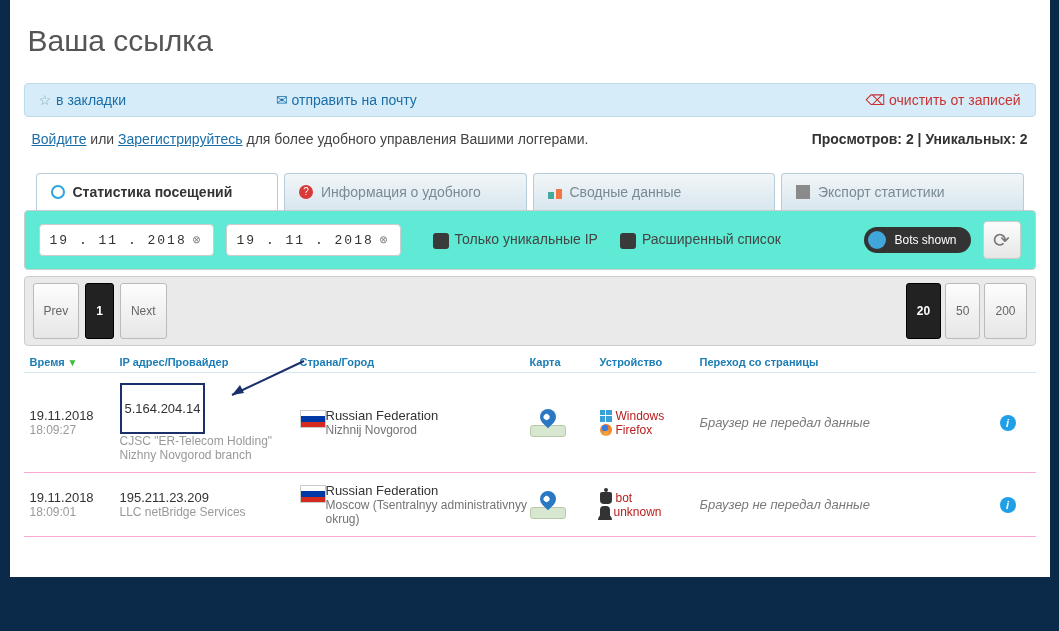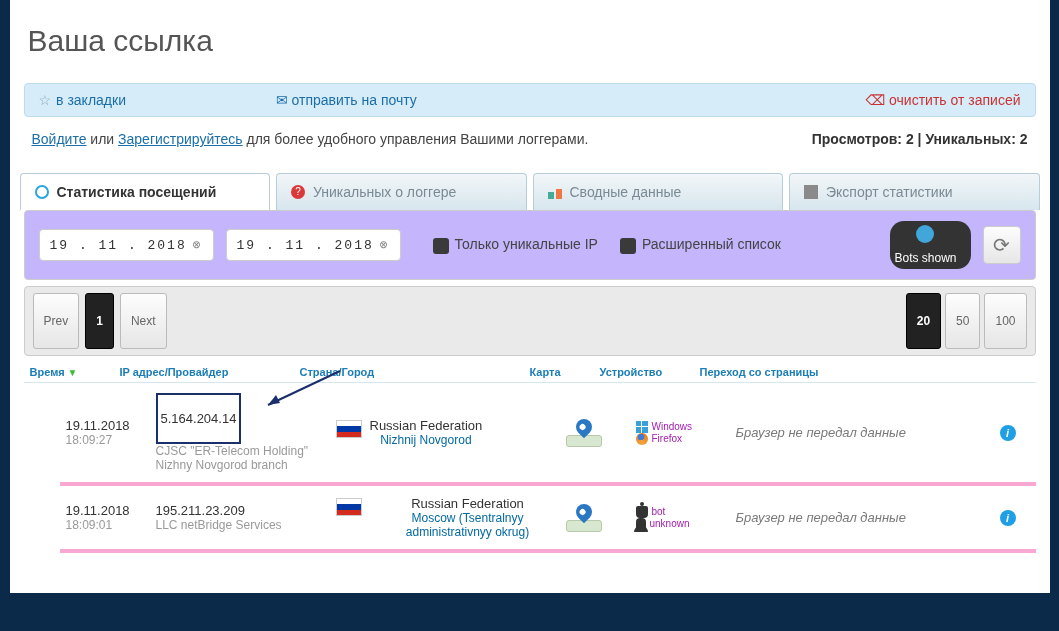--- a/index.html
+++ b/index.html
@@ -8,53 +8,53 @@
 .page-title { font-size: 30px; color: #555; margin: 4px 0 25px 8px; font-weight: 400; }
 .actions-bar { background: #d6ecf8; border: 1px solid #bcdcec; border-radius: 4px; display: flex; align-items: center; padding: 8px 14px; margin: 16px 4px 8px 4px; font-size: 14px; }
 .actions-bar .star { color: #8ab; margin-right: 5px; }
 .actions-bar a { color: #1b6ea8; text-decoration: none; font-weight: 500; }
 .bookmark-link { margin-right: 150px; }
 .mail-link { margin-right: auto; }
 .clear-link { color: #c93232 !important; font-weight: bold; }
 .login-row { display: flex; padding: 6px 12px; font-size: 14px; color: #444; margin-bottom: 20px; }
 .login-row a { color: #1b6ea8; text-decoration: underline; }
 .login-row .stats { margin-left: auto; font-weight: bold; color: #333; }
-.tabs { display: flex; gap: 6px; margin: 0 0; }
+.tabs { display: flex; gap: 6px; margin: 0 16px; }
 .tab { flex: 1; background: linear-gradient(#f2f6f8, #d7e6ee); border: 1px solid #b7cdd9; border-bottom: none; border-radius: 4px 4px 0 0; padding: 10px 14px; display: flex; align-items: center; gap: 8px; color: #7a8a94; font-size: 14px; cursor: pointer; }
 .tab.active { background: #fff; color: #333; font-weight: bold; }
 .tab-icon { width: 14px; height: 14px; display: inline-block; }
-.filter-bar { background: #c4b5fd; border: 1px solid #ccc; border-radius: 4px; margin: 0 4px 6px 4px; padding: 10px 14px; display: flex; align-items: center; gap: 12px; }
+.filter-bar { background: #5eead4; border: 1px solid #ccc; border-radius: 4px; margin: 0 4px 6px 4px; padding: 10px 14px; display: flex; align-items: center; gap: 12px; }
 .date-box { background: #fff; border: 1px solid #ccc; border-radius: 4px; padding: 7px 10px; display: flex; align-items: center; gap: 6px; font-family: "Courier New", monospace; letter-spacing: 2px; font-size: 13px; }
 .date-box .clear-x { color: #888; font-size: 13px; cursor: pointer; }
 .check-square { width: 16px; height: 16px; background: #3a3a3a; border-radius: 3px; display: inline-block; margin-right: 6px; vertical-align: middle; }
 .check-label { color: #444; font-size: 14px; }
-.bots-pill { background: #333; color: #fff; border-radius: 14px; padding: 4px 14px 4px 4px; display: inline-flex; align-items: center; gap: 8px; font-size: 12px; margin-left: auto; flex-direction: column; }
+.bots-pill { background: #333; color: #fff; border-radius: 14px; padding: 4px 14px 4px 4px; display: inline-flex; align-items: center; gap: 8px; font-size: 12px; margin-left: auto; }
 .bots-pill .knob { width: 18px; height: 18px; background: #41a6d9; border-radius: 50%; }
 .refresh-btn { width: 38px; height: 38px; background: linear-gradient(#fdfdfd,#e6e6e6); border: 1px solid #ccc; border-radius: 4px; display: flex; align-items: center; justify-content: center; cursor: pointer; }
 .pager-row { background: #eaeaea; border: 1px solid #ccc; border-radius: 4px; margin: 0 4px; padding: 6px 8px; display: flex; align-items: center; gap: 6px; }
 .page-btn { background: linear-gradient(#fdfdfd,#e6e6e6); border: 1px solid #bbb; border-radius: 3px; padding: 20px 10px; font-size: 12px; color: #666; cursor: pointer; }
 .page-btn.current { background: #222; color: #fff; border-color: #000; font-weight: bold; }
 .size-btns { margin-left: auto; display: flex; gap: 4px; }
 .table { margin: 0 4px; }
 .thead { display: grid; grid-template-columns: 90px 180px 230px 70px 100px 1fr 30px; padding: 10px 6px 4px 6px; border-bottom: 1px solid #d4e6f0; font-size: 11px; color: #1b7db5; font-weight: bold; }
 .thead .sorted::after { content: " ▼"; color: #3bbf3b; font-size: 10px; }
-.row { display: grid; grid-template-columns: 90px 180px 230px 70px 100px 1fr 30px; padding: 10px 6px; border-bottom: 4px solid #f9a8d4; align-items: center; position: relative; margin-left: 36px; }
+.row { display: grid; grid-template-columns: 90px 180px 230px 70px 100px 1fr 30px; padding: 10px 6px; border-bottom: 1px solid #f9a8d4; align-items: center; position: relative; }
 .row .time .date { color: #333; font-size: 13px; }
 .row .time .clock { color: #999; font-size: 12px; }
 .row .ip { font-size: 13px; color: #333; }
 .row .ip .provider { color: #999; font-size: 12px; display: block; }
-.row .country { display: flex; align-items: flex-start; gap: 8px; text-align: center; }
+.row .country { display: flex; align-items: flex-start; gap: 0; }
 .flag-ru { width: 26px; height: 18px; display: inline-block; background: linear-gradient(to bottom, #fff 0 33%, #0039a6 33% 66%, #d52b1e 66% 100%); border: 1px solid #ccc; flex-shrink: 0; margin-top: 2px; }
 .country .cname { color: #333; font-size: 13px; }
-.country .city { color: #0369a1; font-size: 12px; }
+.country .city { color: #737373; font-size: 12px; }
 .map-pin { position: relative; width: 36px; height: 28px; }
 .map-pin .base { position: absolute; bottom: 0; left: 0; width: 36px; height: 12px; background: #d8e8d0; border-radius: 3px; border: 1px solid #b8c8a8; }
 .map-pin .pin { position: absolute; top: 0; left: 10px; width: 16px; height: 16px; background: #2a78c4; border-radius: 50% 50% 50% 0; transform: rotate(-45deg); }
 .map-pin .pin::after { content: ""; position: absolute; top: 4px; left: 4px; width: 6px; height: 6px; background: #fff; border-radius: 50%; }
-.device { font-size: 10px; color: #a21caf; }
+.device { font-size: 12px; color: #b91c1c; }
 .device .os, .device .br { display: flex; align-items: center; gap: 4px; }
 .ref { color: #7a7a7a; font-style: italic; font-size: 13px; }
 .info-dot { width: 16px; height: 16px; background: #1f9fe6; border-radius: 50%; display: flex; align-items: center; justify-content: center; color: #fff; font-size: 11px; font-weight: bold; font-style: italic; cursor: pointer; }
 .highlight-box { border: 2px solid #1b2f6a; display: inline-block; padding: 16px 3px; }
 .arrow-svg { position: absolute; top: -14px; left: 200px; pointer-events: none; }
 .win-icon { width:12px; height:12px; display:inline-grid; grid-template:1fr 1fr/1fr 1fr; gap:1px; }
 .win-icon span { background:#3aa0d8; }
 .ff-icon { width:12px; height:12px; border-radius:50%; background: radial-gradient(circle at 40% 35%, #3d7ada 30%, transparent 31%), conic-gradient(#e66f1e, #f2a63c, #e66f1e); }
 .bot-icon { width:12px; height:12px; background:#333; border-radius:2px 2px 4px 4px; position:relative; }
 .bot-icon::before { content:""; position:absolute; top:-4px; left:4px; width:4px; height:4px; background:#333; border-radius:50%; }
@@ -82,21 +82,21 @@
     </div>
   </div>
 
   <div class="tabs">
     <div class="tab active">
         <span class="tab-icon" style="border:2px solid #2aa5de;border-radius:50%;"></span>
         <span>Статистика посещений</span>
       </div>
     <div class="tab">
         <span class="tab-icon" style="background:#d93939;border-radius:50%;color:#fff;font-size:10px;text-align:center;line-height:14px;">?</span>
-        <span>Уникальных о логгере</span>
+        <span>Информация о удобного</span>
       </div>
     <div class="tab">
         <span class="tab-icon" style="background:linear-gradient(to top,#4a9 50%,transparent 50%),linear-gradient(to top,#e74 70%,transparent 70%);background-size:6px 14px,6px 14px;background-position:0 0,8px 0;background-repeat:no-repeat;"></span>
         <span>Сводные данные</span>
       </div>
     <div class="tab">
         <span class="tab-icon" style="background:#8a8a8a;"></span>
         <span>Экспорт статистики</span>
       </div>
   </div>
@@ -121,21 +121,21 @@
       </div>
   </div>
 
   <div class="pager-row">
     <span class="page-btn">Prev</span>
     <span class="page-btn current">1</span>
     <span class="page-btn">Next</span>
     <div class="size-btns">
       <span class="page-btn current">20</span>
       <span class="page-btn">50</span>
-      <span class="page-btn">100</span>
+      <span class="page-btn">200</span>
     </div>
   </div>
 
   <div class="table">
     <div class="thead">
       <span class="sorted">Время</span>
       <span>IP адрес/Провайдер</span>
       <span>Страна/Город</span>
       <span>Карта</span>
       <span>Устройство</span>

